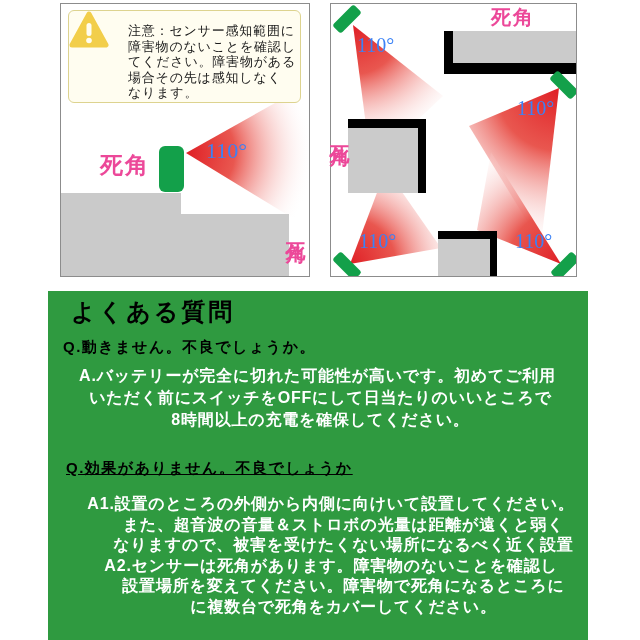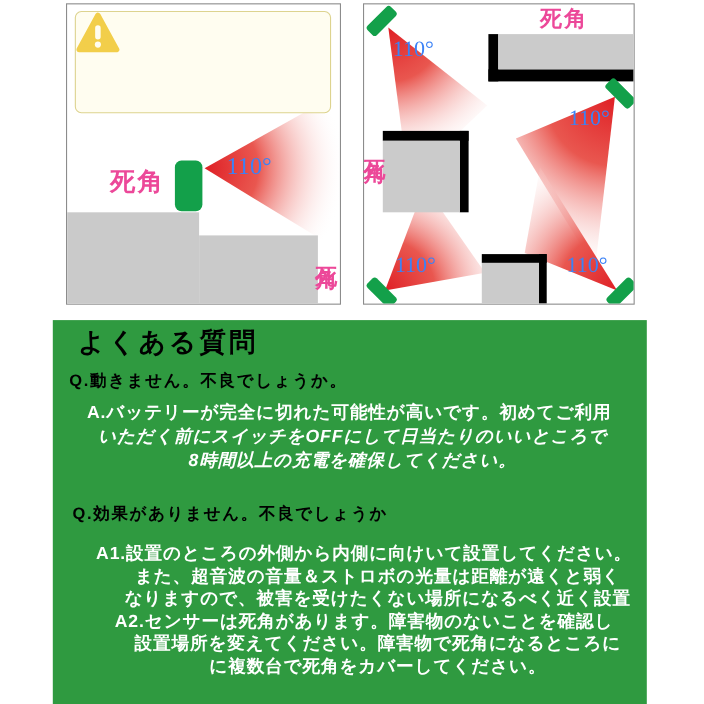--- a/index.html
+++ b/index.html
@@ -28,22 +28,22 @@
   
   .faq{position:absolute;left:48px;top:291px;width:540px;height:349px;background:#2f9a40;
        box-sizing:border-box;padding:6px 10px 0 5px;}
   .faq-title{font-family:"Liberation Serif",serif;font-weight:bold;font-size:24px;
              letter-spacing:3px;color:#000;line-height:30px;margin:0 0 0 18px;}
   .faq-q{font-size:15px;font-weight:bold;color:#000;letter-spacing:1.5px;line-height:22px;}
   .faq-a{font-size:16px;font-weight:bold;color:#ffffff;letter-spacing:0.8px;line-height:22px;text-align:center;}
   .q1{margin:9px 0 0 10px;}
   .a-block1{margin-top:7px;}
   .a1-head{margin-left:4px;}
-  .a1-cont{margin-left:10px;font-style:italic;}
-  .q2{margin:26px 0 0 13px;}
+  .a1-cont{margin-left:10px;}
+  .q2{margin:26px 0 0 13px;text-decoration:underline;}
   .a-block2{margin-top:15px;margin-left:31px;}
   .a-block2 .faq-a{line-height:20.5px;}
   .a2-head{margin-left:0;}
   .a2-cont{margin-left:25px;}
 </style>
 </head>
 <body>
 
 <div class="canvas">
 
@@ -61,20 +61,27 @@
       <rect x="120" y="210" width="108" height="62" fill="#cacaca"></rect>
       <rect x="98" y="142" width="25" height="46" rx="6" fill="#13a04a"></rect>
     </svg>
 
     <div class="note-box">
       <svg class="note-icon" width="40" height="40" viewBox="0 0 40 40">
         <polygon points="20,3 37,34 3,34" fill="#f2ce4a" stroke="#f2ce4a" stroke-width="5" stroke-linejoin="round"></polygon>
         <rect x="17.5" y="12" width="5" height="13" rx="2.5" fill="#fffdf0"></rect>
         <circle cx="20" cy="29.5" r="2.8" fill="#fffdf0"></circle>
       </svg>
+      <div class="note-lines">
+        <div class="note-line">注意：センサー感知範囲に</div>
+        <div class="note-line">障害物のないことを確認し</div>
+        <div class="note-line">てください。障害物がある</div>
+        <div class="note-line">場合その先は感知しなく</div>
+        <div class="note-line">なります。</div>
+      </div>
     </div>
 
     <div class="lbl red" style="left:39px;top:146px;font-size:23px;letter-spacing:2px;">死角</div>
     <div class="lbl angle" style="left:145px;top:134px;font-size:22px;">110°</div>
     <div class="lbl red vtext" style="left:225px;top:223px;font-size:20px;">死角</div>
   </div>
 
   <div class="diagram diagram-right">
     <svg width="245" height="272" viewBox="0 0 245 272">
       <defs>

